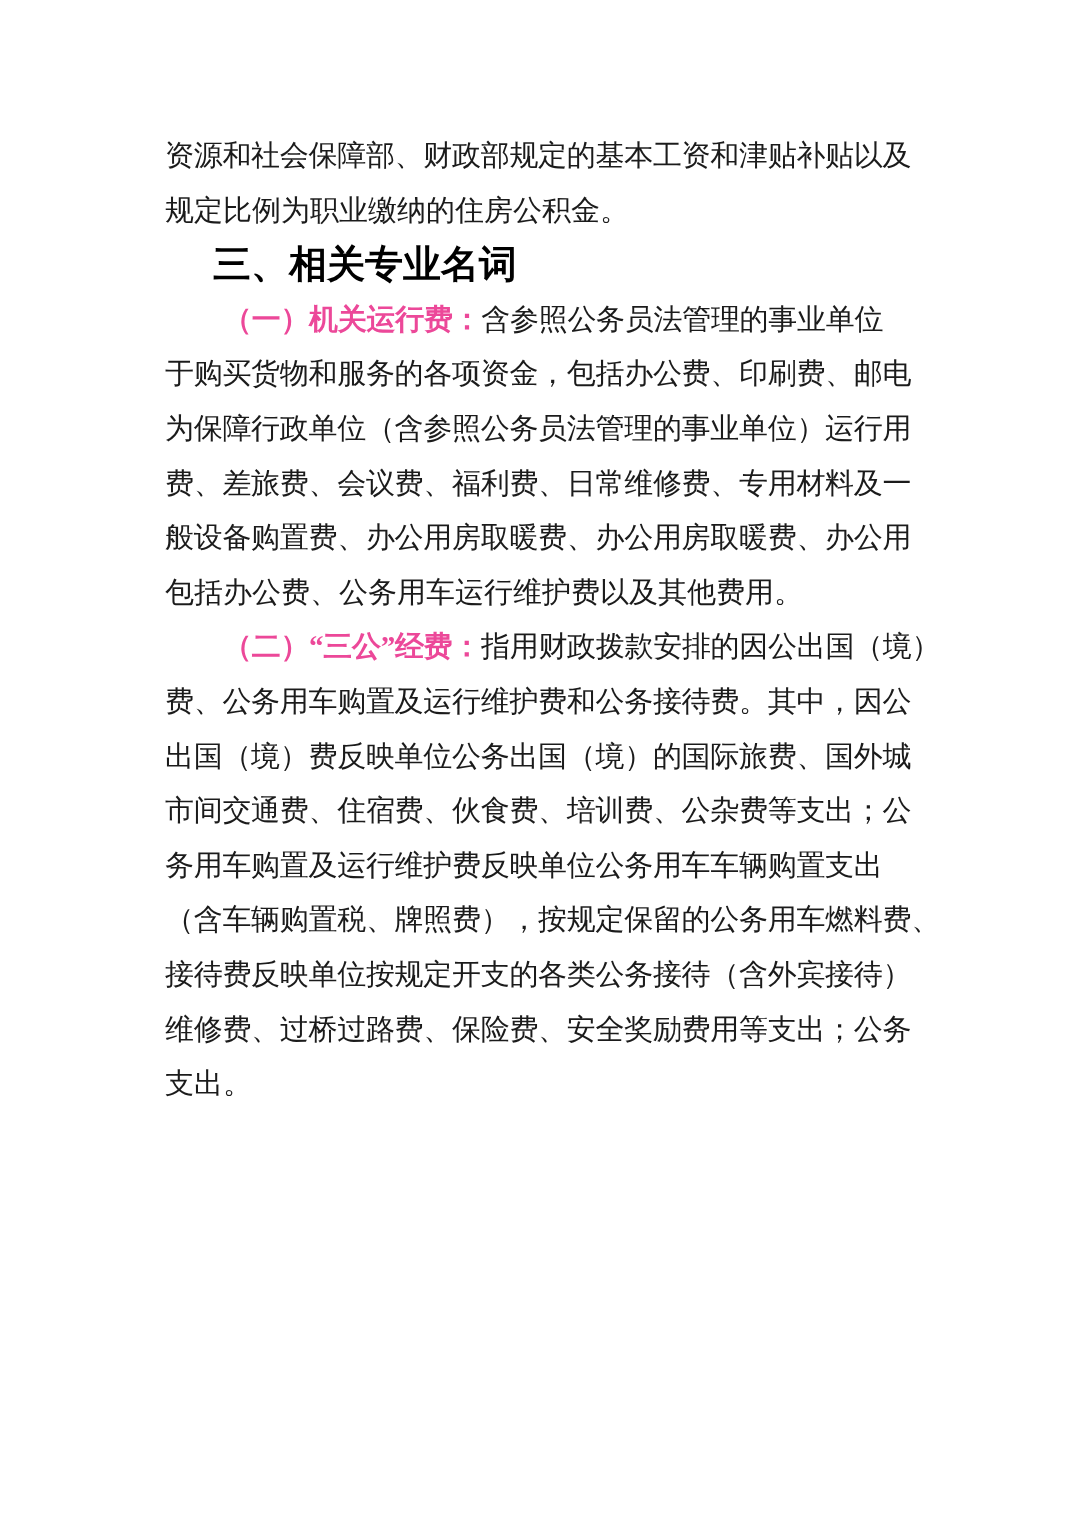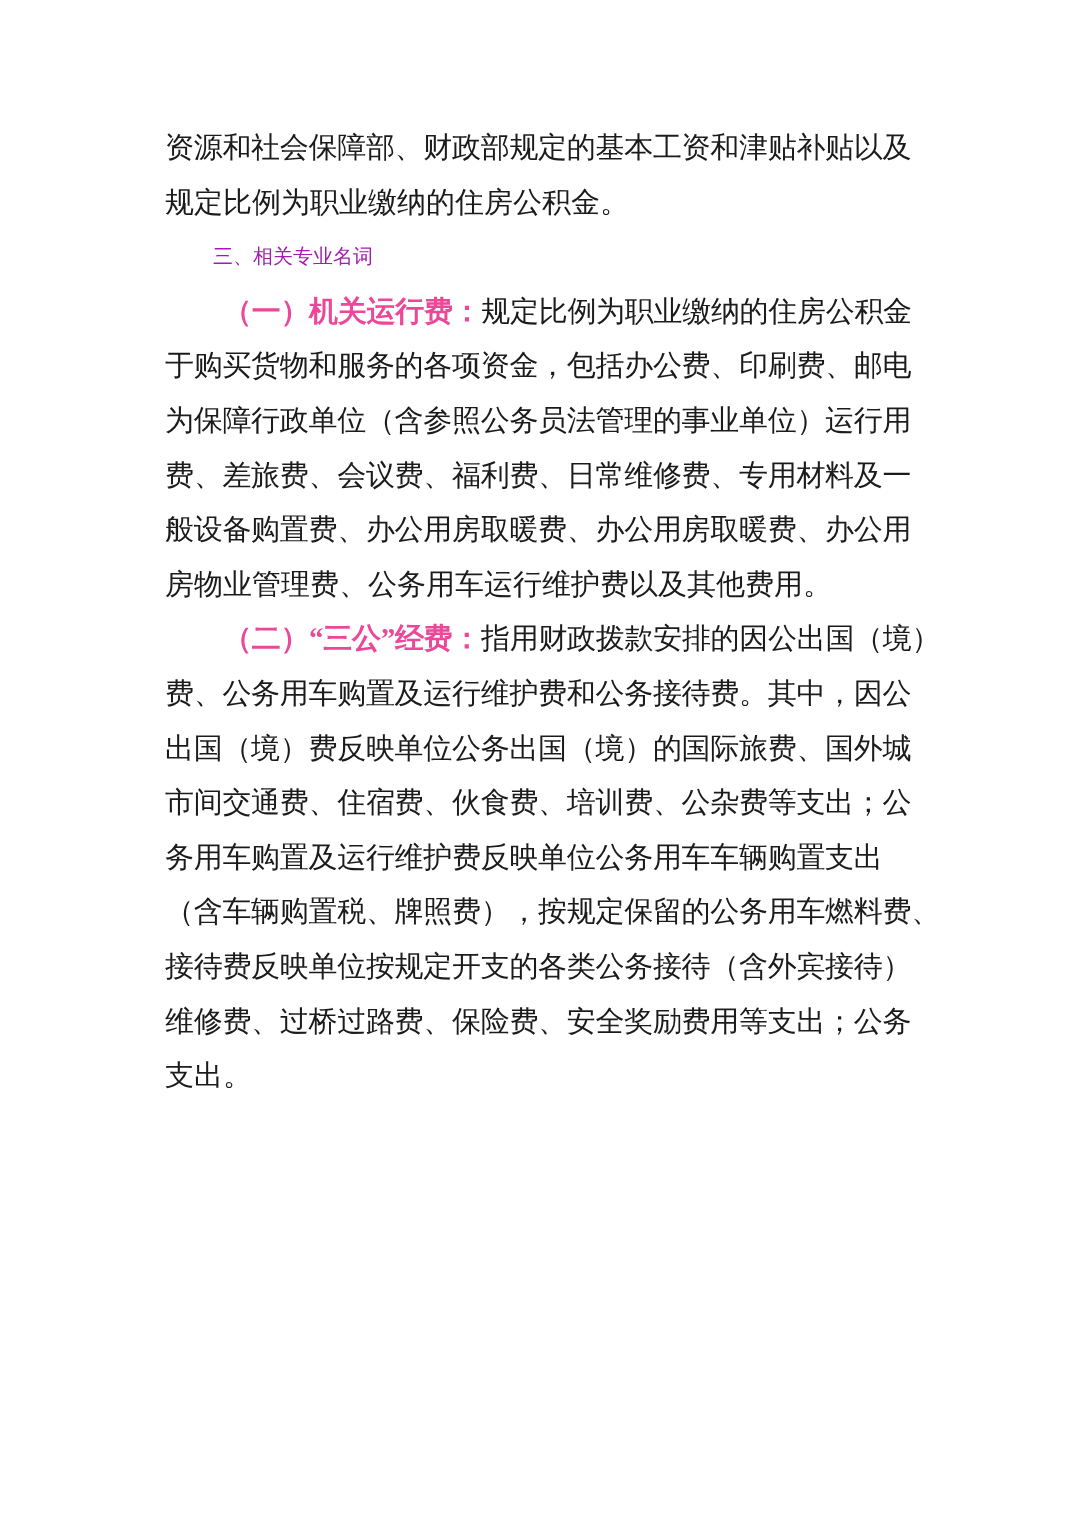--- a/index.html
+++ b/index.html
@@ -11,73 +11,73 @@
     position: relative;
     width: 1074px;
     height: 1520px;
     background: #ffffff;
     overflow: hidden;
     font-family: "Liberation Serif", "DejaVu Serif", serif;
   }
   .content {
     position: absolute;
     left: 165px;
-    top: 120px;
+    top: 128px;
     width: 748px;
   }
   .line {
     font-size: 29px;
     line-height: 54.6px;
     height: 54.6px;
     color: #1b1b1b;
     white-space: nowrap;
     text-align: left;
   }
   .line.fill {
     
     letter-spacing: -0.3px;
   }
   .indent {
     text-indent: 58px;
   }
   .heading {
     font-family: "Liberation Sans", "DejaVu Sans", sans-serif;
-    font-weight: 400;
-    font-size: 20px;
+    font-weight: 700;
+    font-size: 38px;
     text-indent: 48px;
-    color: #a21caf;
+    color: #000000;
   }
   .b {
     font-weight: 700;
     color: #ec4899;
   }
 </style>
 </head>
 <body>
 
 <div class="page">
   <div class="content">
 
     <div class="line fill"><span>资源和社会保障部、财政部规定的基本工资和津贴补贴以及</span></div>
 
     <div class="line"><span>规定比例为职业缴纳的住房公积金。</span></div>
 
     <div class="line heading"><span>三、相关专业名词</span></div>
 
-    <div class="line fill indent"><span class="b">（一）机关运行费：</span><span>规定比例为职业缴纳的住房公积金</span></div>
+    <div class="line fill indent"><span class="b">（一）机关运行费：</span><span>含参照公务员法管理的事业单位</span></div>
 
     <div class="line fill"><span>于购买货物和服务的各项资金，包括办公费、印刷费、邮电</span></div>
 
     <div class="line fill"><span>为保障行政单位（含参照公务员法管理的事业单位）运行用</span></div>
 
     <div class="line fill"><span>费、差旅费、会议费、福利费、日常维修费、专用材料及一</span></div>
 
     <div class="line fill"><span>般设备购置费、办公用房取暖费、办公用房取暖费、办公用</span></div>
 
-    <div class="line"><span>房物业管理费、公务用车运行维护费以及其他费用。</span></div>
+    <div class="line"><span>包括办公费、公务用车运行维护费以及其他费用。</span></div>
 
     <div class="line fill indent"><span class="b">（二）“三公”经费：</span><span>指用财政拨款安排的因公出国（境）</span></div>
 
     <div class="line fill"><span>费、公务用车购置及运行维护费和公务接待费。其中，因公</span></div>
 
     <div class="line fill"><span>出国（境）费反映单位公务出国（境）的国际旅费、国外城</span></div>
 
     <div class="line fill"><span>市间交通费、住宿费、伙食费、培训费、公杂费等支出；公</span></div>
 
     <div class="line fill"><span>务用车购置及运行维护费反映单位公务用车车辆购置支出</span></div>

